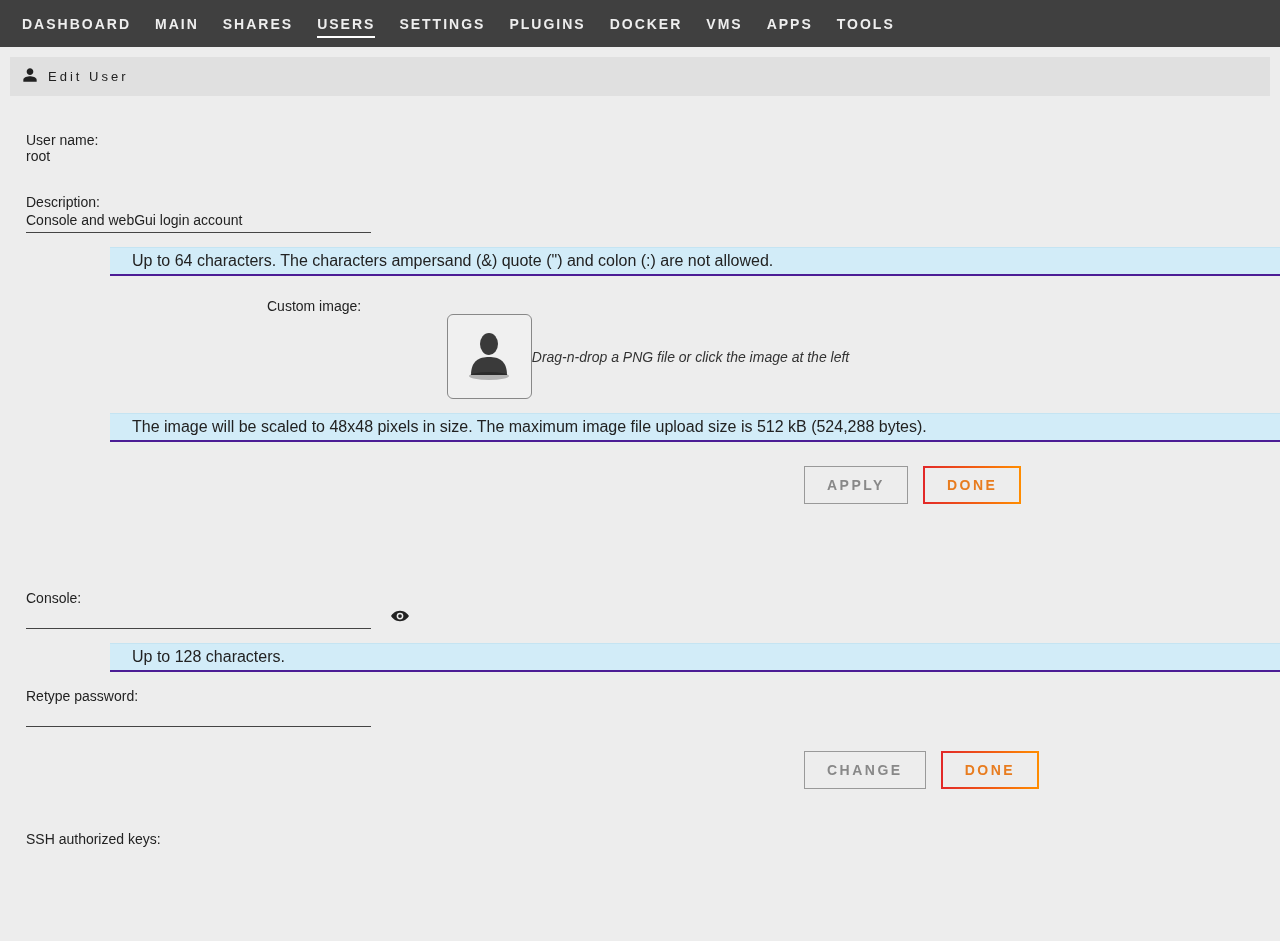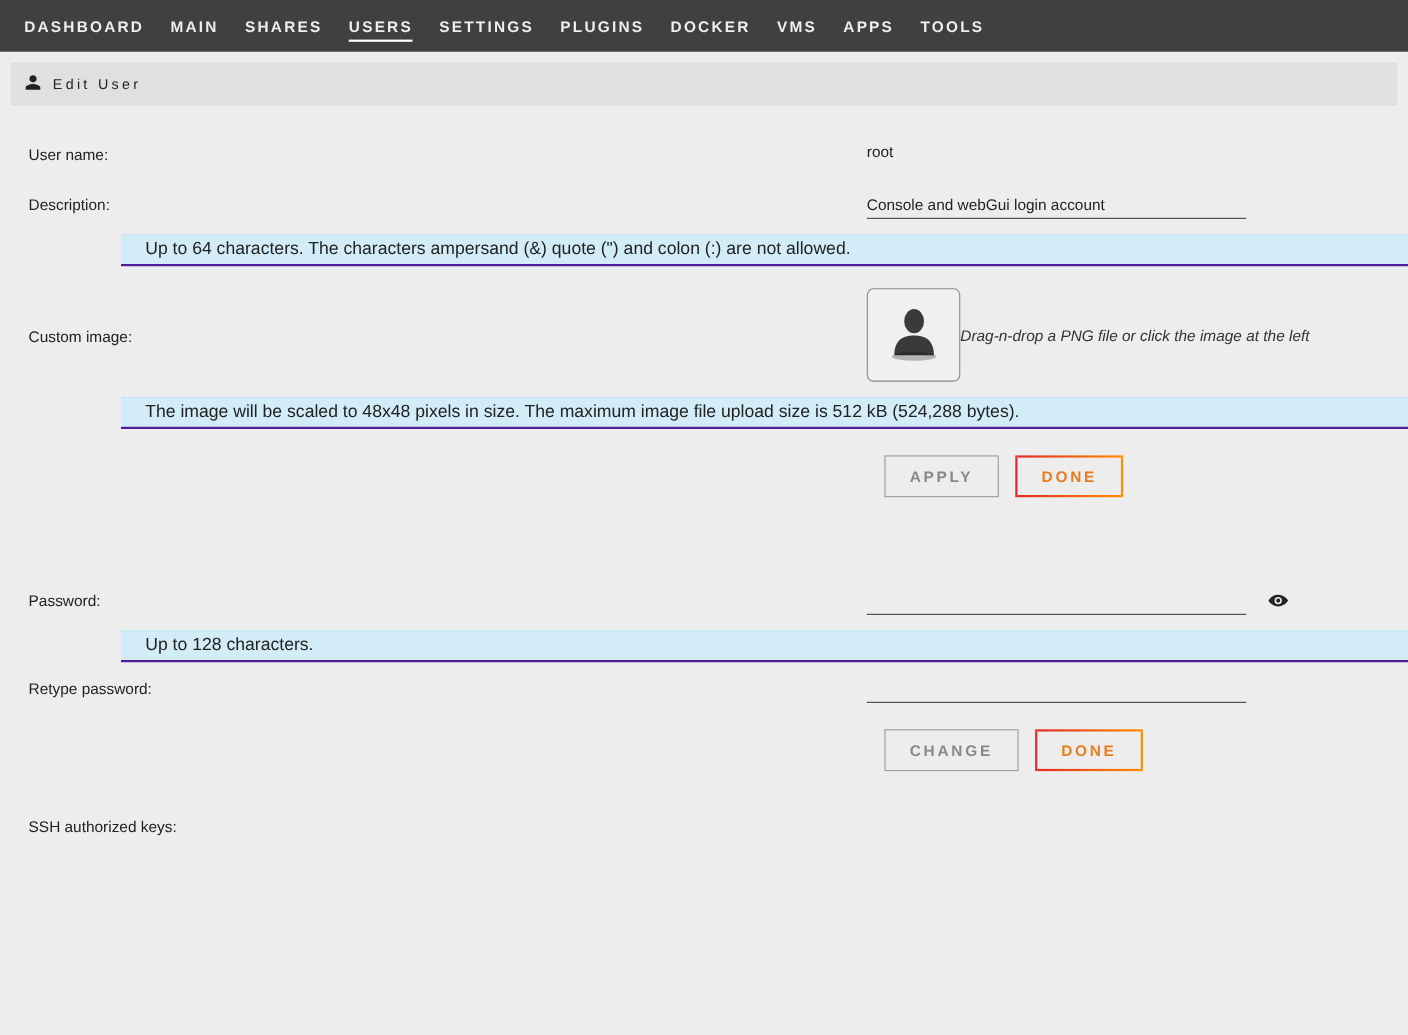--- a/index.html
+++ b/index.html
@@ -46,20 +46,21 @@
     color: #222;
   }
   .titlebar svg { width: 16px; height: 16px; fill: #222; }
   .form {
     padding: 20px 0 0 16px;
   }
   .row {
     display: flex;
     align-items: flex-start;
     padding: 14px 0;
+    flex-direction: column;
   }
   .row .label {
     width: 762px;
     flex-shrink: 0;
     font-size: 14px;
     color: #222;
     padding-top: 2px;
   }
   .row .val { flex: 1; }
   .text-input {
@@ -189,21 +190,21 @@
     <div class="help">The image will be scaled to 48x48 pixels in size. The maximum image file upload size is 512 kB (524,288 bytes).</div>
 
     <div class="btnrow">
       <button class="btn btn-muted">APPLY</button>
       <button class="btn btn-orange">DONE</button>
     </div>
 
     <div class="gap-lg"></div>
 
     <div class="row">
-      <div class="label">Password:</div>
+      <div class="label">Console:</div>
       <div class="val pwd-wrap">
         <input class="text-input" type="password" value="" style="">
         <span class="eye-icon">
           <svg width="18" height="18" viewBox="0 0 24 24" fill="#222">
               <path d="M12 5C6 5 1.7 9.1 0 12c1.7 2.9 6 7 12 7s10.3-4.1 12-7c-1.7-2.9-6-7-12-7zm0 11.5A4.5 4.5 0 1 1 16.5 12 4.5 4.5 0 0 1 12 16.5zM12 9.5A2.5 2.5 0 1 0 14.5 12 2.5 2.5 0 0 0 12 9.5z"></path>
             </svg>
         </span>
       </div>
     </div>
 

